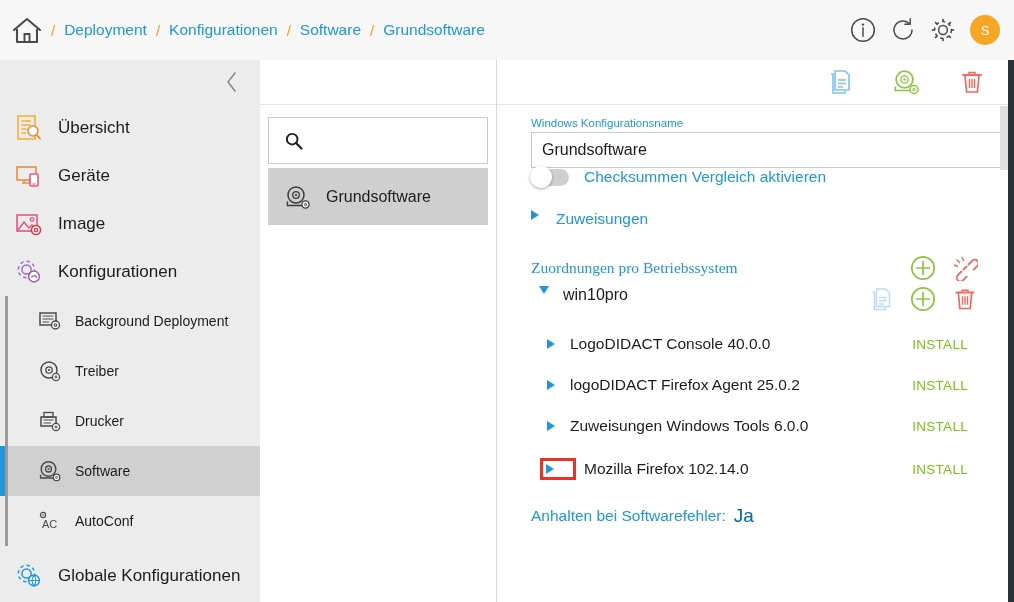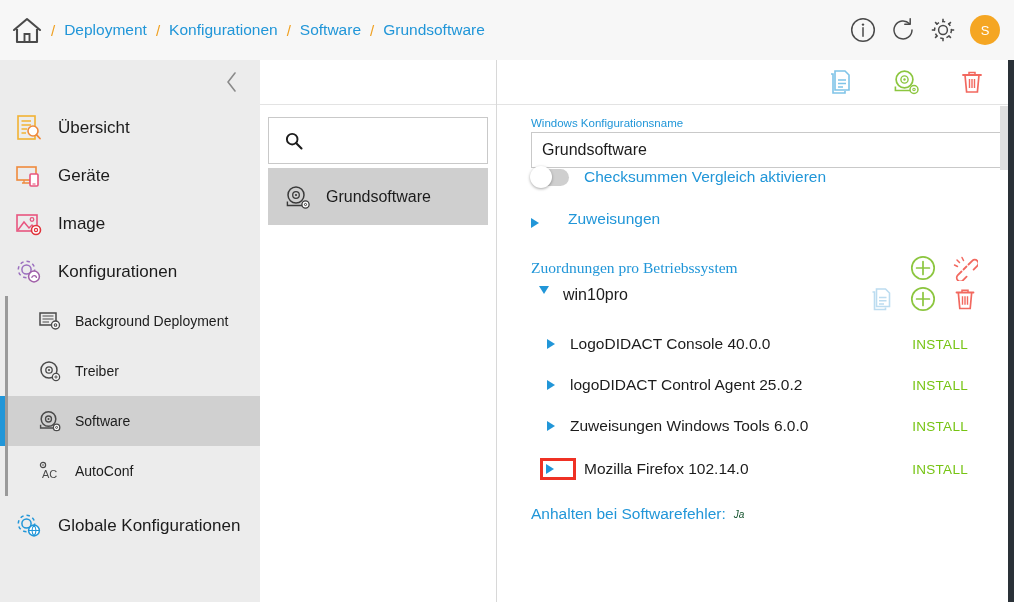--- a/index.html
+++ b/index.html
@@ -105,21 +105,21 @@
   .toggle {
     width:38px; height:17px; border-radius:9px; background:#cfcfcf;
     position:relative; flex:none;
   }
   .toggle .knob {
     position:absolute; left:-1px; top:-3px; width:22px; height:22px;
     border-radius:50%; background:#fff; box-shadow:0 1px 3px rgba(0,0,0,.35);
   }
   .toggle-label { font-size:15.5px; color:#2196d8; }
 
-  .collapse-row { display:flex; align-items:flex-end; gap:29px; margin-top:24px; }
+  .collapse-row { display:flex; align-items:flex-start; gap:17px; margin-top:24px; }
   .tri { width:0; height:0; flex:none; }
   .tri-right { border-left:8px solid #2196d8; border-top:5.5px solid transparent; border-bottom:5.5px solid transparent; }
   .tri-down  { border-top:8px solid #2196d8; border-left:5.5px solid transparent; border-right:5.5px solid transparent; }
   .collapse-label { font-size:15.5px; color:#2196d8; }
 
   .section-head {
     display:flex; align-items:center; margin-top:27px;font-family:Liberation Serif, serif;
   }
   .section-title { font-size:15.5px; color:#2196d8; }
   .section-actions { margin-left:auto; display:flex; align-items:center; gap:16px; padding-right:16px; }
@@ -138,21 +138,21 @@
   .sw-name { font-size:15.5px; color:#1c1c1c; }
   .sw-state { margin-left:auto; font-size:13.5px; color:#76c413; padding-right:26px; letter-spacing:.3px; }
   .sw-row.highlight .tri-wrap {
     border:3px solid #ef3124; padding:3px 4px 3px 3px; margin-left:-7px;
     margin-right:8px; display:flex; align-items:center; background:#fff;
   }
   .tri-wrap { display:flex; align-items:center; }
 
   .footer-row { display:flex; align-items:center; gap:8px; margin-top:25px; }
   .footer-label { font-size:15.5px; color:#2196d8; }
-  .footer-value { font-size:10px; color:#14532d;font-style:italic; }
+  .footer-value { font-size:19px; color:#0369a1; }
 
   
   #main-scroll {
     position:absolute; right:0; top:46px; width:8px; height:496px; background:#fff;
   }
   #main-scroll .thumb {
     position:absolute; left:0; top:0; width:8px; height:64px; background:#e0e0e0;
   }
   #window-edge {
     position:absolute; right:0; top:60px; width:6px; height:542px; background:#2a3138;
@@ -289,20 +289,32 @@
             <circle cx="11" cy="11" r="8" fill="none" stroke="#4a4a4a" stroke-width="1.5"></circle>
             <circle cx="11" cy="11" r="3.2" fill="none" stroke="#4a4a4a" stroke-width="1.3"></circle>
             <circle cx="11" cy="11" r="1.1" fill="#4a4a4a"></circle>
             <circle cx="18" cy="18" r="3.6" fill="#fff" stroke="#4a4a4a" stroke-width="1.3"></circle>
             <circle cx="18" cy="18" r="1.1" fill="none" stroke="#4a4a4a" stroke-width="1"></circle>
           </svg>
         </span>
         <span class="label">Treiber</span>
       </div>
 
+      <div class="nav-sub">
+        <span>
+          <svg class="nav-icon" viewBox="0 0 24 24">
+            <rect x="3" y="8" width="15" height="9" fill="none" stroke="#4a4a4a" stroke-width="1.5"></rect>
+            <rect x="6" y="3.5" width="9" height="4.5" fill="none" stroke="#4a4a4a" stroke-width="1.3"></rect>
+            <path d="M5.5 11 H15.5 M5.5 14 H13" stroke="#4a4a4a" stroke-width="1.2"></path>
+            <circle cx="18" cy="18" r="3.6" fill="#fff" stroke="#4a4a4a" stroke-width="1.3"></circle>
+            <circle cx="18" cy="18" r="1.1" fill="none" stroke="#4a4a4a" stroke-width="1"></circle>
+          </svg>
+        </span>
+        <span class="label">Drucker</span>
+      </div>
 
       <div class="nav-sub active">
         <span>
           <svg class="nav-icon" viewBox="0 0 24 24">
             <circle cx="10.5" cy="10" r="7.3" fill="none" stroke="#4a4a4a" stroke-width="1.5"></circle>
             <circle cx="10.5" cy="10" r="3" fill="none" stroke="#4a4a4a" stroke-width="1.3"></circle>
             <circle cx="10.5" cy="10" r="1" fill="#4a4a4a"></circle>
             <path d="M2.6 15.8 L2.6 19 L18.4 19 L18.4 15.8" fill="none" stroke="#4a4a4a" stroke-width="1.4"></path>
             <circle cx="18.6" cy="18.4" r="3.2" fill="#fff" stroke="#4a4a4a" stroke-width="1.3"></circle>
             <circle cx="18.6" cy="18.4" r="1" fill="none" stroke="#4a4a4a" stroke-width="1"></circle>
@@ -467,21 +479,21 @@
           <span class="tri tri-right"></span>
         </span>
         <span class="sw-name">LogoDIDACT Console 40.0.0</span>
         <span class="sw-state">INSTALL</span>
       </div>
 
       <div class="sw-row">
         <span class="tri-wrap">
           <span class="tri tri-right"></span>
         </span>
-        <span class="sw-name">logoDIDACT Control Agent 25.0.2</span>
+        <span class="sw-name">logoDIDACT Firefox Agent 25.0.2</span>
         <span class="sw-state">INSTALL</span>
       </div>
 
       <div class="sw-row">
         <span class="tri-wrap">
           <span class="tri tri-right"></span>
         </span>
         <span class="sw-name">Zuweisungen Windows Tools 6.0.0</span>
         <span class="sw-state">INSTALL</span>
       </div>

